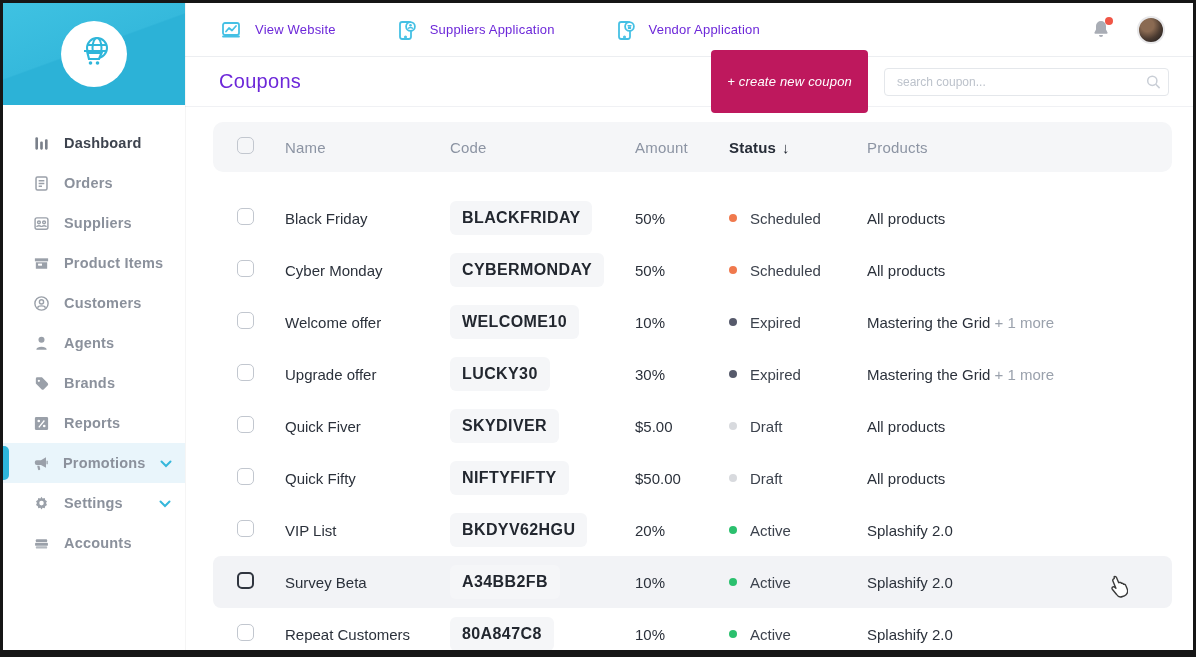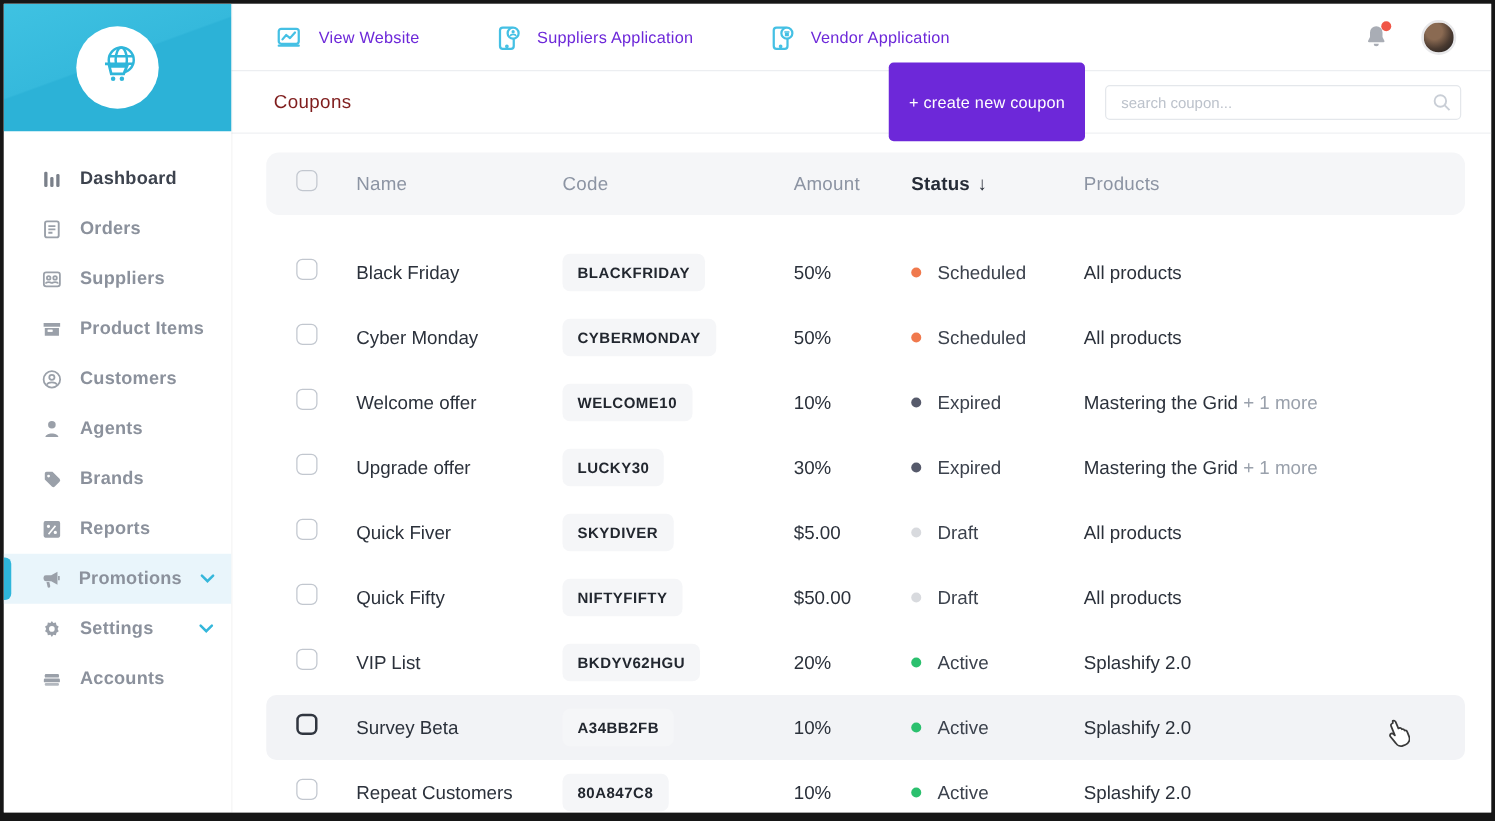--- a/index.html
+++ b/index.html
@@ -43,23 +43,23 @@
   .bell { position:relative; width:20px; height:22px; color:#a9adb5; cursor:pointer; }
   .bell svg { width:20px; height:20px; }
   .bell .dot { position:absolute; top:-2px; right:-2px; width:8px; height:8px; border-radius:50%;
                background:#f05546; }
   .avatar { width:28px; height:28px; border-radius:50%; cursor:pointer;
             background:radial-gradient(circle at 35% 30%, #8a6a52 0 28%, #4a3a30 60%, #17191d 100%);
             border:2px solid #e8e8ea; }
 
   .coupons-bar { height:50px; flex:0 0 50px; display:flex; align-items:center;
                  padding:0 24px 0 34px; border-bottom:1px solid #f0f1f4; }
-  .page-title { font-size:15px; color:#7f1d1d; letter-spacing:0.3px; }
-  .create-btn { margin-left:auto; background:#6d28d9; color:#fff; border:none; border-radius:4px;
-                font-size:13px; padding:24px 16px; cursor:pointer; font-family:inherit; letter-spacing:0.2px; }
+  .page-title { font-size:20px; color:#6d28d9; letter-spacing:0.3px; }
+  .create-btn { margin-left:auto; background:#be185d; color:#fff; border:none; border-radius:4px;
+                font-size:13px; padding:24px 16px; cursor:pointer; font-family:inherit; letter-spacing:0.2px;font-style:italic; }
   .search-wrap { position:relative; margin-left:16px; }
   .search-input { width:285px; height:28px; border:1px solid #e4e7eb; border-radius:4px;
                   padding:0 30px 0 12px; font-size:12px; color:#5a6270; font-family:inherit; outline:none; }
   .search-input::placeholder { color:#bcc2cb; }
   .search-ic { position:absolute; right:8px; top:50%; transform:translateY(-50%);
                width:15px; height:15px; color:#c9ced6; }
 
   
   .table { margin:15px 21px 0 28px; }
   .tgrid { display:grid; grid-template-columns:48px 165px 185px 94px 138px 1fr;
@@ -68,21 +68,21 @@
   .thead .hcell { font-size:15px; color:#8c94a3; letter-spacing:0.2px; }
   .thead .hcell.sorted { color:#262c37; font-weight:bold; }
   .thead .hcell .arrow { font-weight:normal; margin-left:6px; font-size:15px; }
   .tbody { margin-top:20px; }
   .trow { height:52px; border-radius:8px; cursor:pointer; }
   .trow.hovered { background:#f2f3f6; }
   .cb { width:17px; height:17px; border:1.6px solid #c2c7cf; border-radius:5px; background:transparent; }
   .trow.hovered .cb { border-color:#30353f; border-width:2px; }
   .cell-name { font-size:15px; color:#2b313b; }
   .code-badge { display:inline-block; background:#f5f6f8; border-radius:6px; padding:8px 12px;
-                font-size:12px; font-weight:bold; color:#22272f; letter-spacing:0.4px; }
+                font-size:16px; font-weight:bold; color:#22272f; letter-spacing:0.4px; }
   .cell-amount { font-size:15px; color:#2b313b; }
   .cell-status { display:flex; align-items:center; gap:13px; }
   .sdot { width:8px; height:8px; border-radius:50%; }
   .slabel { font-size:15px; color:#3c424d; }
   .cell-products { font-size:15px; color:#2b313b; }
   .cell-products .extra { color:#9aa1ac;text-align:right; }
 
   .cursor-overlay { position:absolute; left:1103px; top:571px; z-index:9; pointer-events:none; }
 </style>
 </head>

